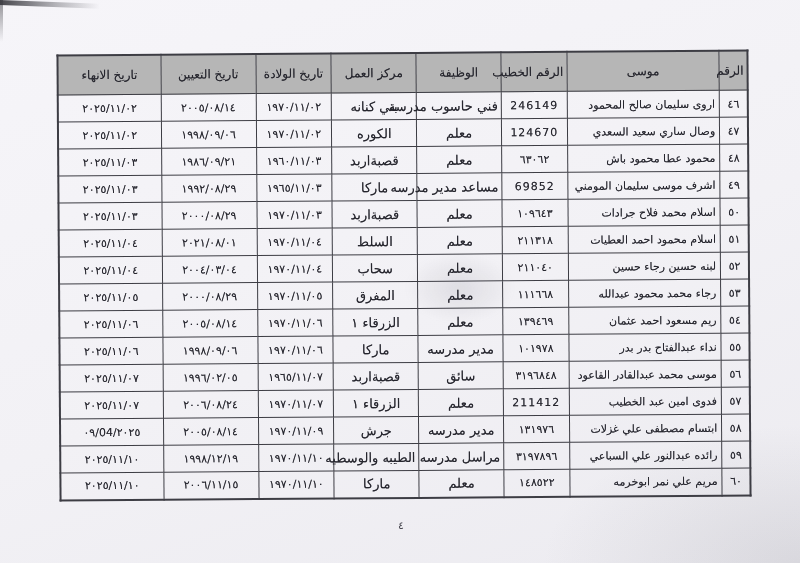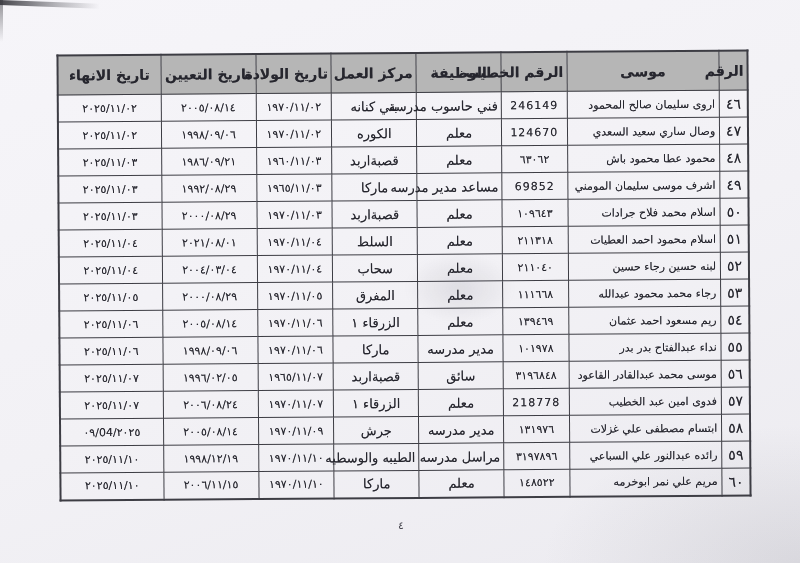--- a/index.html
+++ b/index.html
@@ -36,25 +36,25 @@
     text-shadow:0 0 .6px rgba(38,38,48,.55);
   }
   th,td{
     border:1px solid var(--line,#3d3d44);
     text-align:center;vertical-align:middle;
     padding:0 3px;overflow:visible;white-space:nowrap;
   }
   table{border:2px solid var(--line,#3d3d44);}
   thead th{
     background:var(--head-bg,#b6b6b6);
-    height:38px;font-size:14px;font-weight:bold;
+    height:38px;font-size:12px;font-weight:normal;
   }
   tbody tr{height:27px;}
   tbody td{font-size:11px;}
-  td.cell-serial{font-size:14px;}
+  td.cell-serial{font-size:11px;}
   td.cell-name{text-align:right;padding-right:4px;}
   td.cell-job,td.cell-work-center{font-size:13px;}
   td.cell-ministry-number{letter-spacing:1px;}
   .page-number{
     position:absolute;left:398px;top:519px;
     font-size:11px;color:#4a4a52;
   }
 </style>
 </head>
 <body>
@@ -195,21 +195,21 @@
     <td class="cell-ministry-number">٣١٩٦٨٤٨</td>
     <td class="cell-job">سائق</td>
     <td class="cell-work-center">قصبةاربد</td>
     <td class="cell-birth-date">١٩٦٥/١١/٠٧</td>
     <td class="cell-appointment-date">١٩٩٦/٠٢/٠٥</td>
     <td class="cell-end-date">٢٠٢٥/١١/٠٧</td>
   </tr>
         <tr>
     <td class="cell-serial">٥٧</td>
     <td class="cell-name">فدوى امين عبد الخطيب</td>
-    <td class="cell-ministry-number">218778</td>
+    <td class="cell-ministry-number">211412</td>
     <td class="cell-job">معلم</td>
     <td class="cell-work-center">الزرقاء ١</td>
     <td class="cell-birth-date">١٩٧٠/١١/٠٧</td>
     <td class="cell-appointment-date">٢٠٠٦/٠٨/٢٤</td>
     <td class="cell-end-date">٢٠٢٥/١١/٠٧</td>
   </tr>
         <tr>
     <td class="cell-serial">٥٨</td>
     <td class="cell-name">ابتسام مصطفى علي غزلات</td>
     <td class="cell-ministry-number">١٣١٩٧٦</td>

